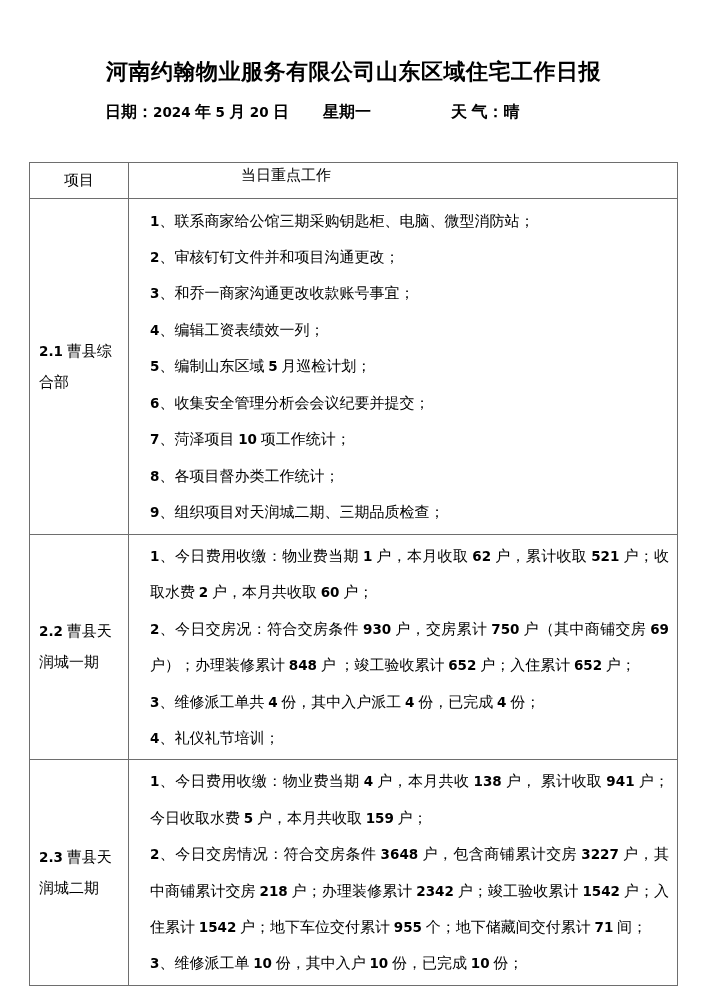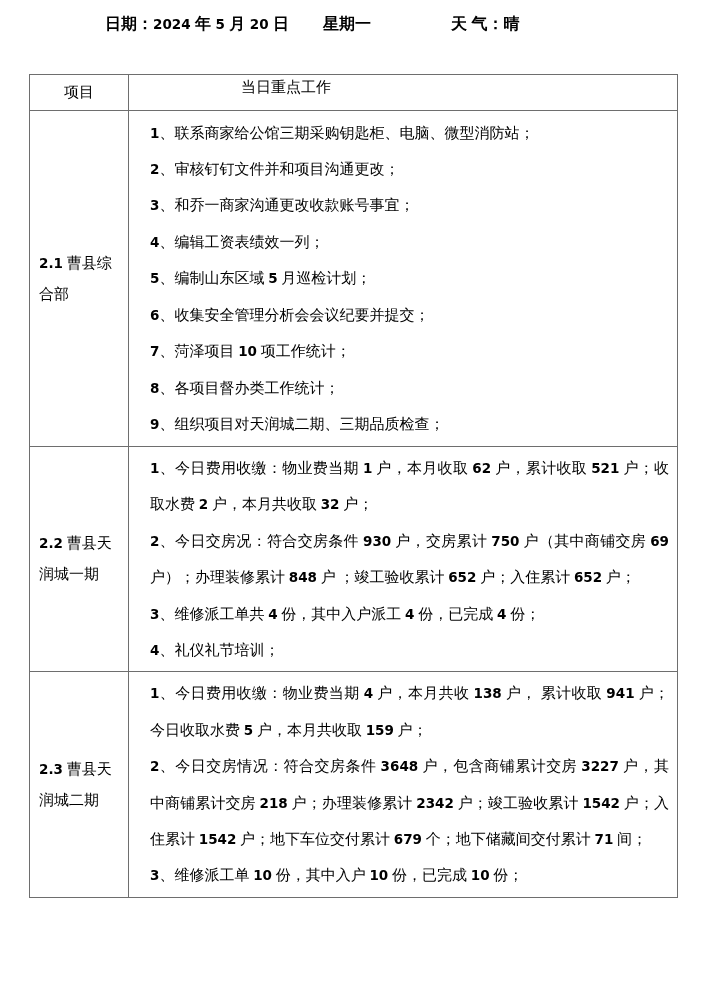--- a/index.html
+++ b/index.html
@@ -76,20 +76,21 @@
     font-family: "DejaVu Sans", "Liberation Sans", sans-serif;
     font-weight: bold;
     font-size: 13.5px;
   }
 </style>
 </head>
 <body>
 
 <div class="page">
 
+  <h1 class="doc-title">河南约翰物业服务有限公司山东区域住宅工作日报</h1>
 
   <div class="date-line">
     <span class="seg-date autonum">日期：<span class="num">2024</span> 年 <span class="num">5</span> 月 <span class="num">20</span> 日</span><span class="seg-weekday">星期一</span><span class="seg-weather">天 气：晴</span>
   </div>
 
   <table class="report">
     <colgroup>
       <col class="c-project">
       <col class="c-work">
     </colgroup>
@@ -110,30 +111,30 @@
             <p class="item autonum"><span class="num">5</span>、编制山东区域 <span class="num">5</span> 月巡检计划；</p>
             <p class="item autonum"><span class="num">6</span>、收集安全管理分析会会议纪要并提交；</p>
             <p class="item autonum"><span class="num">7</span>、菏泽项目 <span class="num">10</span> 项工作统计；</p>
             <p class="item autonum"><span class="num">8</span>、各项目督办类工作统计；</p>
             <p class="item autonum"><span class="num">9</span>、组织项目对天润城二期、三期品质检查；</p>
           </td>
         </tr>
         <tr style="height: 225px;">
           <td class="label-cell autonum"><span class="num">2.2</span> 曹县天润城一期</td>
           <td class="content-cell">
-            <p class="item autonum"><span class="num">1</span>、今日费用收缴：物业费当期 <span class="num">1</span> 户，本月收取 <span class="num">62</span> 户，累计收取 <span class="num">521</span> 户；收取水费 <span class="num">2</span> 户，本月共收取 <span class="num">32</span> 户；</p>
+            <p class="item autonum"><span class="num">1</span>、今日费用收缴：物业费当期 <span class="num">1</span> 户，本月收取 <span class="num">62</span> 户，累计收取 <span class="num">521</span> 户；收取水费 <span class="num">2</span> 户，本月共收取 <span class="num">60</span> 户；</p>
             <p class="item autonum"><span class="num">2</span>、今日交房况：符合交房条件 <span class="num">930</span> 户，交房累计 <span class="num">750</span> 户（其中商铺交房 <span class="num">69</span> 户）；办理装修累计 <span class="num">848</span> 户 ；竣工验收累计 <span class="num">652</span> 户；入住累计 <span class="num">652</span> 户；</p>
             <p class="item autonum"><span class="num">3</span>、维修派工单共 <span class="num">4</span> 份，其中入户派工 <span class="num">4</span> 份，已完成 <span class="num">4</span> 份；</p>
             <p class="item autonum"><span class="num">4</span>、礼仪礼节培训；</p>
           </td>
         </tr>
         <tr style="height: 218px;">
           <td class="label-cell autonum"><span class="num">2.3</span> 曹县天润城二期</td>
           <td class="content-cell">
             <p class="item autonum"><span class="num">1</span>、今日费用收缴：物业费当期 <span class="num">4</span> 户，本月共收 <span class="num">138</span> 户， 累计收取 <span class="num">941</span> 户；今日收取水费 <span class="num">5</span> 户，本月共收取 <span class="num">159</span> 户；</p>
-            <p class="item autonum"><span class="num">2</span>、今日交房情况：符合交房条件 <span class="num">3648</span> 户，包含商铺累计交房 <span class="num">3227</span> 户，其中商铺累计交房 <span class="num">218</span> 户；办理装修累计 <span class="num">2342</span> 户；竣工验收累计 <span class="num">1542</span> 户；入住累计 <span class="num">1542</span> 户；地下车位交付累计 <span class="num">679</span> 个；地下储藏间交付累计 <span class="num">71</span> 间；</p>
+            <p class="item autonum"><span class="num">2</span>、今日交房情况：符合交房条件 <span class="num">3648</span> 户，包含商铺累计交房 <span class="num">3227</span> 户，其中商铺累计交房 <span class="num">218</span> 户；办理装修累计 <span class="num">2342</span> 户；竣工验收累计 <span class="num">1542</span> 户；入住累计 <span class="num">1542</span> 户；地下车位交付累计 <span class="num">955</span> 个；地下储藏间交付累计 <span class="num">71</span> 间；</p>
             <p class="item autonum"><span class="num">3</span>、维修派工单 <span class="num">10</span> 份，其中入户 <span class="num">10</span> 份，已完成 <span class="num">10</span> 份；</p>
           </td>
         </tr>
       </tbody>
   </table>
 
 </div>
 
 </body></html>

